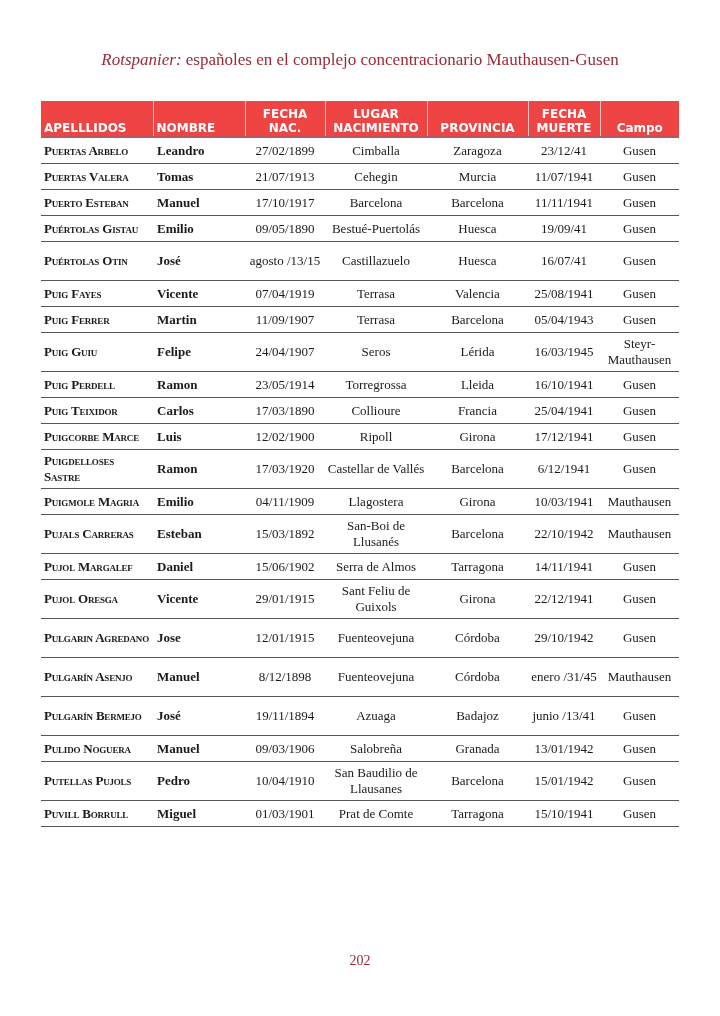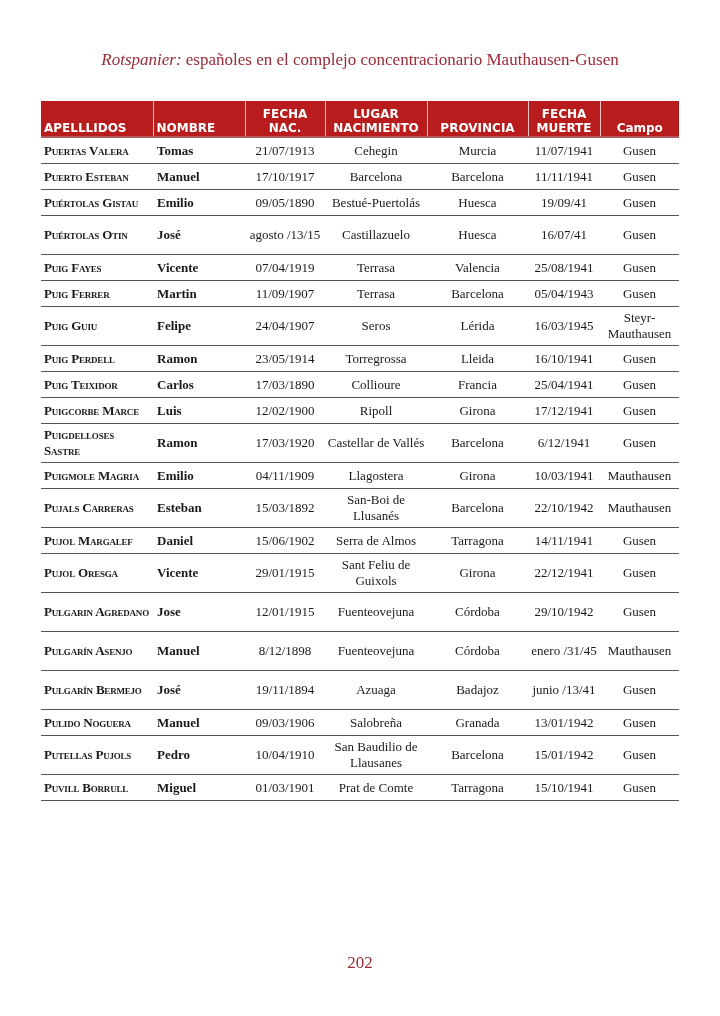--- a/index.html
+++ b/index.html
@@ -5,36 +5,36 @@
     html, body { margin: 0; padding: 0; background: #ffffff; }
     body { width: 720px; height: 1016px; position: relative; overflow: hidden;
            font-family: "Liberation Serif", "DejaVu Serif", serif; color: #1a1a1a; }
     .title { position: absolute; top: 50px; left: 0; width: 720px; text-align: center;
              font-size: 17px; color: #9b2a35; }
     .title .it { font-style: italic; }
     table { position: absolute; top: 101px; left: 41px; width: 638px; border-collapse: collapse;
             table-layout: fixed; }
     col.c1 { width: 112px; } col.c2 { width: 92px; } col.c3 { width: 80px; }
     col.c4 { width: 102px; } col.c5 { width: 101px; } col.c6 { width: 72px; } col.c7 { width: 79px; }
-    thead th { background: #b91c1c; color: #ffffff; font-family: "DejaVu Sans", "Liberation Sans", sans-serif;
+    thead th { background: #ef4444; color: #ffffff; font-family: "DejaVu Sans", "Liberation Sans", sans-serif;
                font-weight: bold; font-size: 12px; line-height: 14px; vertical-align: bottom;
                padding: 2px 3px 1px 3px; height: 32px; border-right: 1px solid #e5c3c6;
                border-bottom: 2px solid #b05a62; }
     thead th:last-child { border-right: none; }
     thead th.l { text-align: left; }
     thead th.c { text-align: center; }
     tbody td { font-size: 13px; line-height: 16px; padding: 2px 2px; text-align: center;
                border-bottom: 1.5px solid #555555; vertical-align: middle; }
     tbody tr.s td { height: 21px; }
     tbody tr.d td { height: 34px; }
     tbody td.sur { text-align: left; font-weight: bold; font-variant: small-caps; font-size: 13px;
                    padding-left: 3px; letter-spacing: -0.2px; }
     tbody td.nom { text-align: left; font-weight: bold; padding-left: 4px; }
     .page-num { position: absolute; top: 953px; left: 0; width: 720px; text-align: center;
-                font-size: 17px; color: #9b2a35; }
+                font-size: 14px; color: #9b2a35; }
   </style>
 </head>
 <body>
 
 <div class="title"><span class="it">Rotspanier:</span><span> españoles en el complejo concentracionario Mauthausen-Gusen</span></div>
 
 <table>
   <colgroup>
       <col class="c1">
       <col class="c2">
@@ -50,20 +50,29 @@
       <th class="l">NOMBRE</th>
       <th class="c">FECHA NAC.</th>
       <th class="c">LUGAR NACIMIENTO</th>
       <th class="c">PROVINCIA</th>
       <th class="c">FECHA MUERTE</th>
       <th class="c">Campo</th>
     </tr>
   </thead>
   <tbody id="tbody">
       <tr class="s">
+        <td class="sur">Puertas Arbelo</td>
+        <td class="nom">Leandro</td>
+        <td>27/02/1899</td>
+        <td>Cimballa</td>
+        <td>Zaragoza</td>
+        <td>23/12/41</td>
+        <td>Gusen</td>
+      </tr>
+      <tr class="s">
         <td class="sur">Puertas Valera</td>
         <td class="nom">Tomas</td>
         <td>21/07/1913</td>
         <td>Cehegin</td>
         <td>Murcia</td>
         <td>11/07/1941</td>
         <td>Gusen</td>
       </tr>
       <tr class="s">
         <td class="sur">Puerto Esteban</td>

